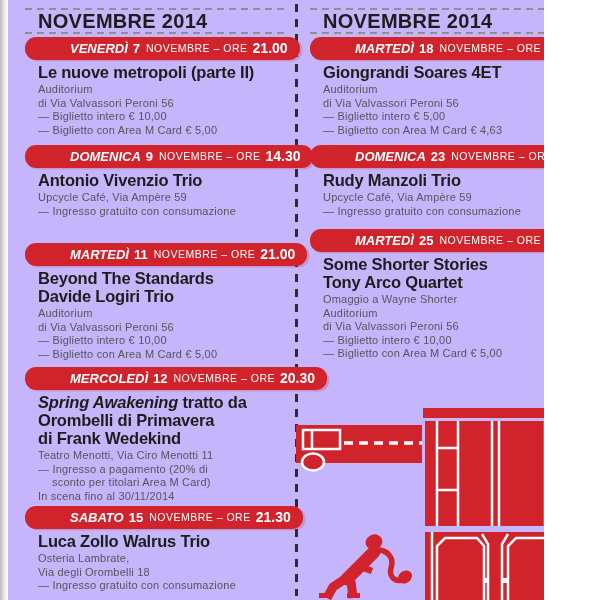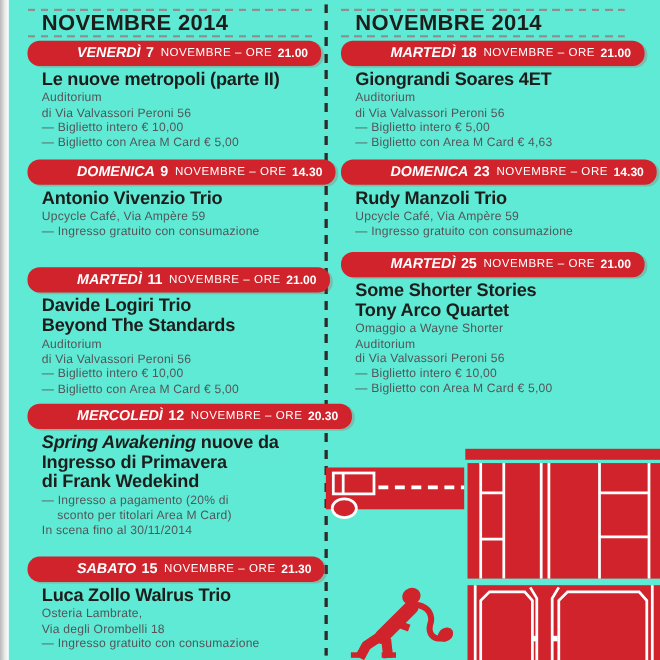--- a/index.html
+++ b/index.html
@@ -1,36 +1,36 @@
 <!DOCTYPE html>
 <html><head>
 <meta charset="utf-8">
 <style>
   html,body{margin:0;padding:0;background:#fff;}
-  .sheet{position:relative;width:600px;height:600px;background:#5eead4;overflow:hidden;
+  .sheet{position:relative;width:544px;height:600px;background:#c4b5fd;overflow:hidden;
          font-family:"Liberation Sans",sans-serif;}
   .edge-shadow{position:absolute;left:0;top:0;width:8px;height:600px;
                background:linear-gradient(90deg,#b9b9b9,#e9e9e9 55%,#ffffff);}
   .dash-h{position:absolute;height:2px;
           background:repeating-linear-gradient(90deg,#8f8f8f 0 7px,transparent 7px 12px);}
   .v-divider{position:absolute;left:295px;top:4px;width:3px;height:592px;
              background:repeating-linear-gradient(180deg,#2e2b2a 0 8px,transparent 8px 15px);}
   .col{position:absolute;top:0;height:600px;}
   .col0{left:25px;width:264px;}
   .col1{left:310px;width:262px;}
   .month-title{position:absolute;top:10px;left:13px;font-size:20px;font-weight:800;
                letter-spacing:.3px;color:#1d1d1b;}
   .event{position:absolute;left:0;width:100%;}
   .banner{display:inline-block;background:#d0232b;color:#fff;border-radius:11px;
           padding:2px 12px 3px 13px;white-space:nowrap;
           box-shadow:2.5px 1.5px 0 0 rgba(208,35,43,.22);}
   .b-day{font-style:italic;font-weight:800;font-size:13px;margin-right:5px;margin-left:32px;}
   .b-num{font-weight:800;font-size:13px;margin-right:6px;}
   .b-mid{font-size:10.5px;letter-spacing:.5px;margin-right:5px;position:relative;top:-1px;}
-  .b-time{font-weight:800;font-size:11px;}
+  .b-time{font-weight:800;font-size:14px;}
   .event-body{padding-left:13px;margin-top:3px;}
   .title{font-size:16.5px;font-weight:800;line-height:18px;letter-spacing:-.2px;color:#1d1d1b;}
   .title .t-it{font-style:italic;}
   .metas{margin-top:2px;}
   .meta{font-size:11px;line-height:13.5px;color:#54565a;letter-spacing:.2px;}
   .meta.it{}
   .meta.indent{padding-left:14px;}
   .illu{position:absolute;left:296px;top:400px;width:304px;height:200px;}
 </style>
 </head>
@@ -75,40 +75,41 @@
           <div class="meta it">— Ingresso gratuito con consumazione</div>
         </div>
       </div>
     </div>
 
     <div class="event" style="top:243px;">
       <div class="banner">
         <span class="b-day">MARTEDÌ</span><span class="b-num">11</span><span class="b-mid">NOVEMBRE – ORE</span><span class="b-time">21.00</span>
       </div>
       <div class="event-body">
+        <div class="title">Beyond The Standards</div>
         <div class="title">Davide Logiri Trio</div>
-        <div class="title">Beyond The Standards</div>
         <div class="metas">
           <div class="meta">Auditorium</div>
           <div class="meta">di Via Valvassori Peroni 56</div>
           <div class="meta it">— Biglietto intero € 10,00</div>
           <div class="meta it">— Biglietto con Area M Card € 5,00</div>
         </div>
       </div>
     </div>
 
     <div class="event" style="top:367px;">
       <div class="banner">
         <span class="b-day">MERCOLEDÌ</span><span class="b-num">12</span><span class="b-mid">NOVEMBRE – ORE</span><span class="b-time">20.30</span>
       </div>
       <div class="event-body">
-        <div class="title"><span class="t-it">Spring Awakening</span><span> nuove da</span></div>
-        <div class="title">Ingresso di Primavera</div>
+        <div class="title"><span class="t-it">Spring Awakening</span><span> tratto da</span></div>
+        <div class="title">Orombelli di Primavera</div>
         <div class="title">di Frank Wedekind</div>
         <div class="metas">
+          <div class="meta">Teatro Menotti, Via Ciro Menotti 11</div>
           <div class="meta it">— Ingresso a pagamento (20% di</div>
           <div class="meta it indent">sconto per titolari Area M Card)</div>
           <div class="meta">In scena fino al 30/11/2014</div>
         </div>
       </div>
     </div>
 
     <div class="event" style="top:506px;">
       <div class="banner">
         <span class="b-day">SABATO</span><span class="b-num">15</span><span class="b-mid">NOVEMBRE – ORE</span><span class="b-time">21.30</span>

